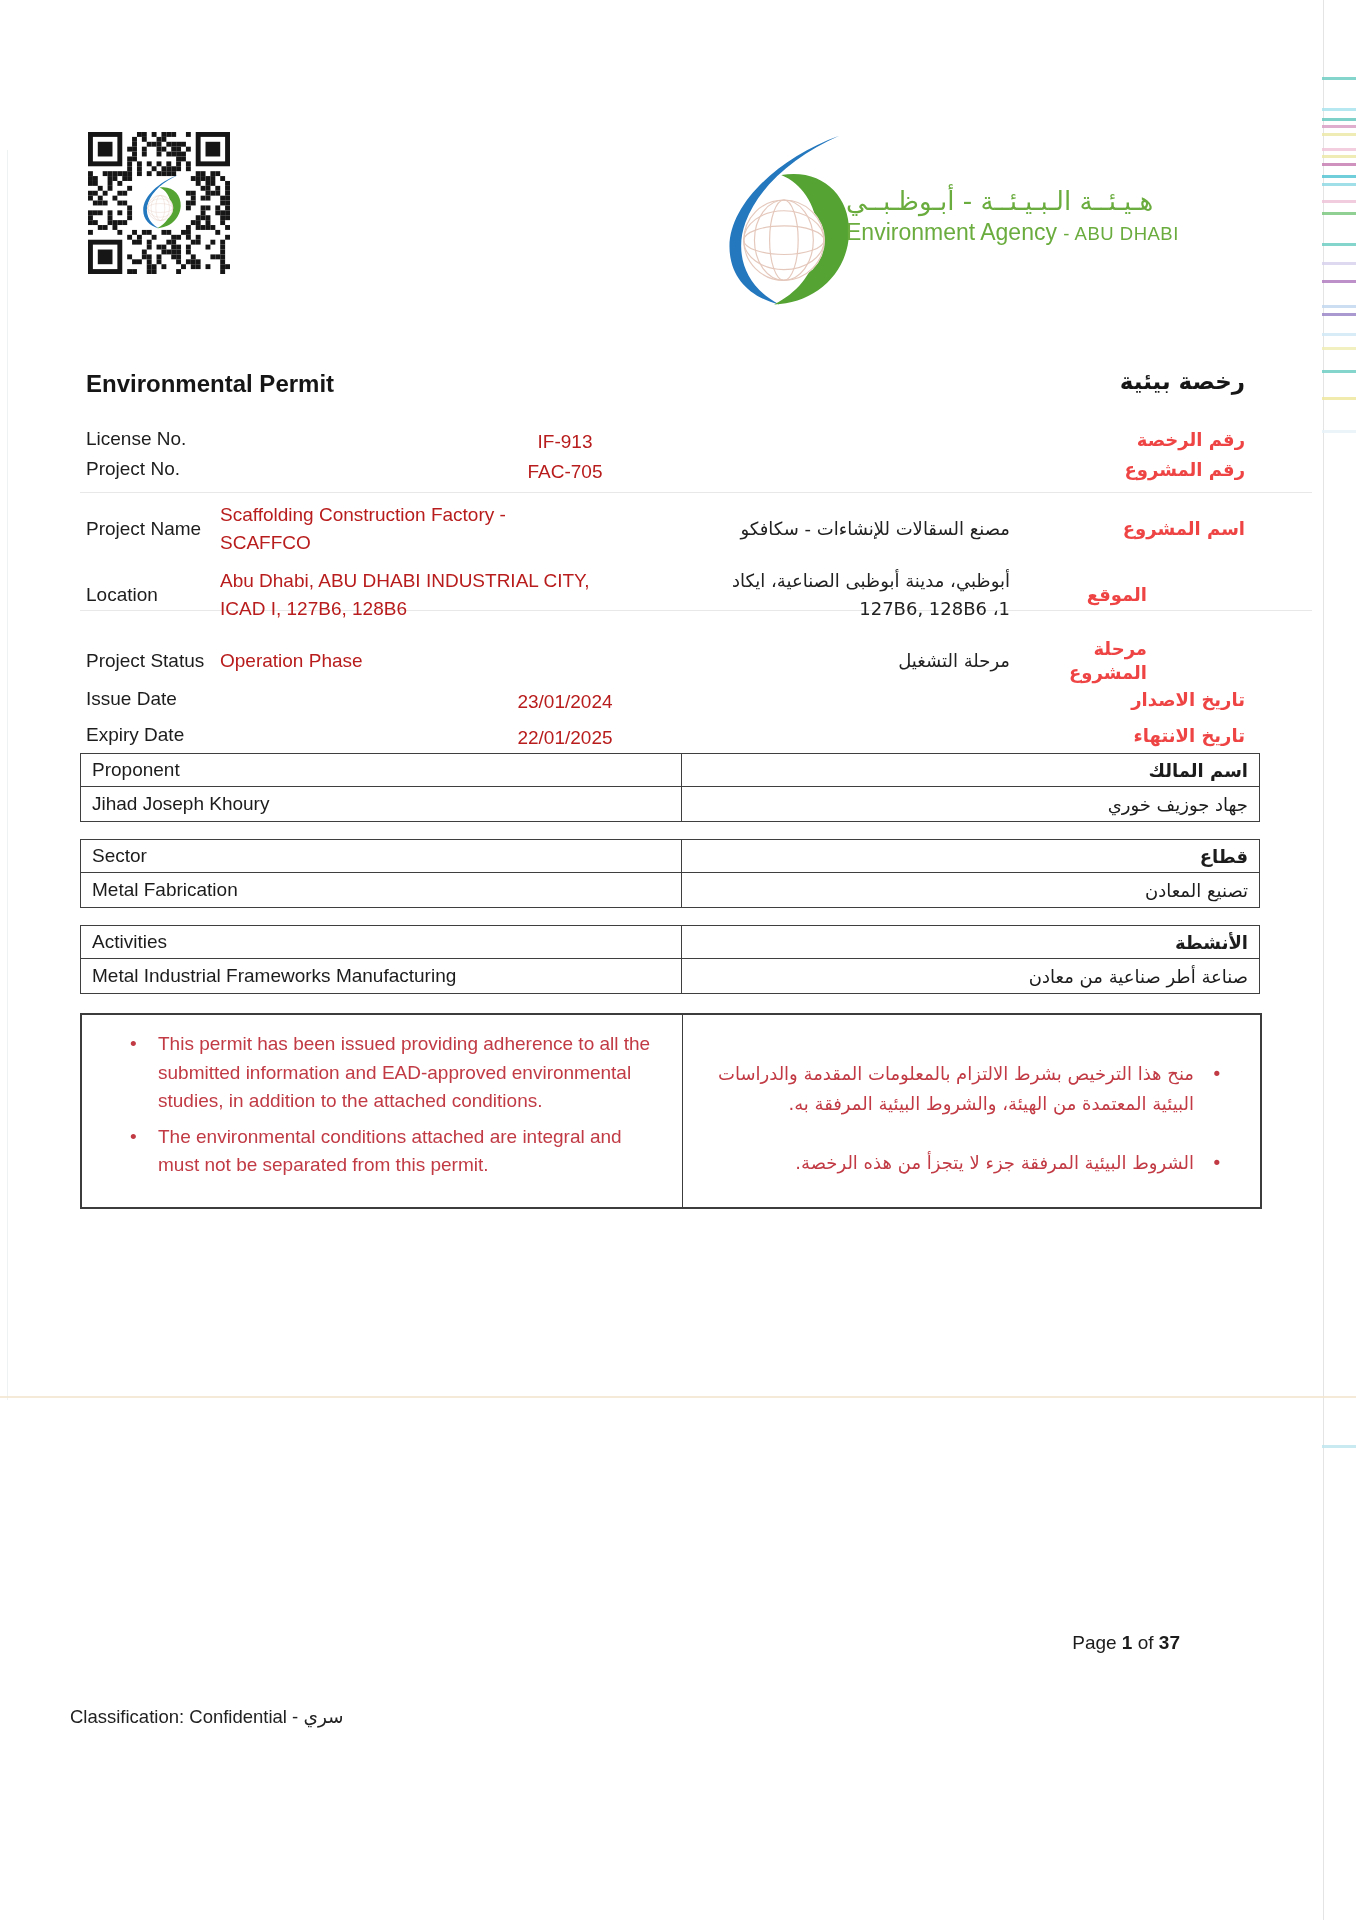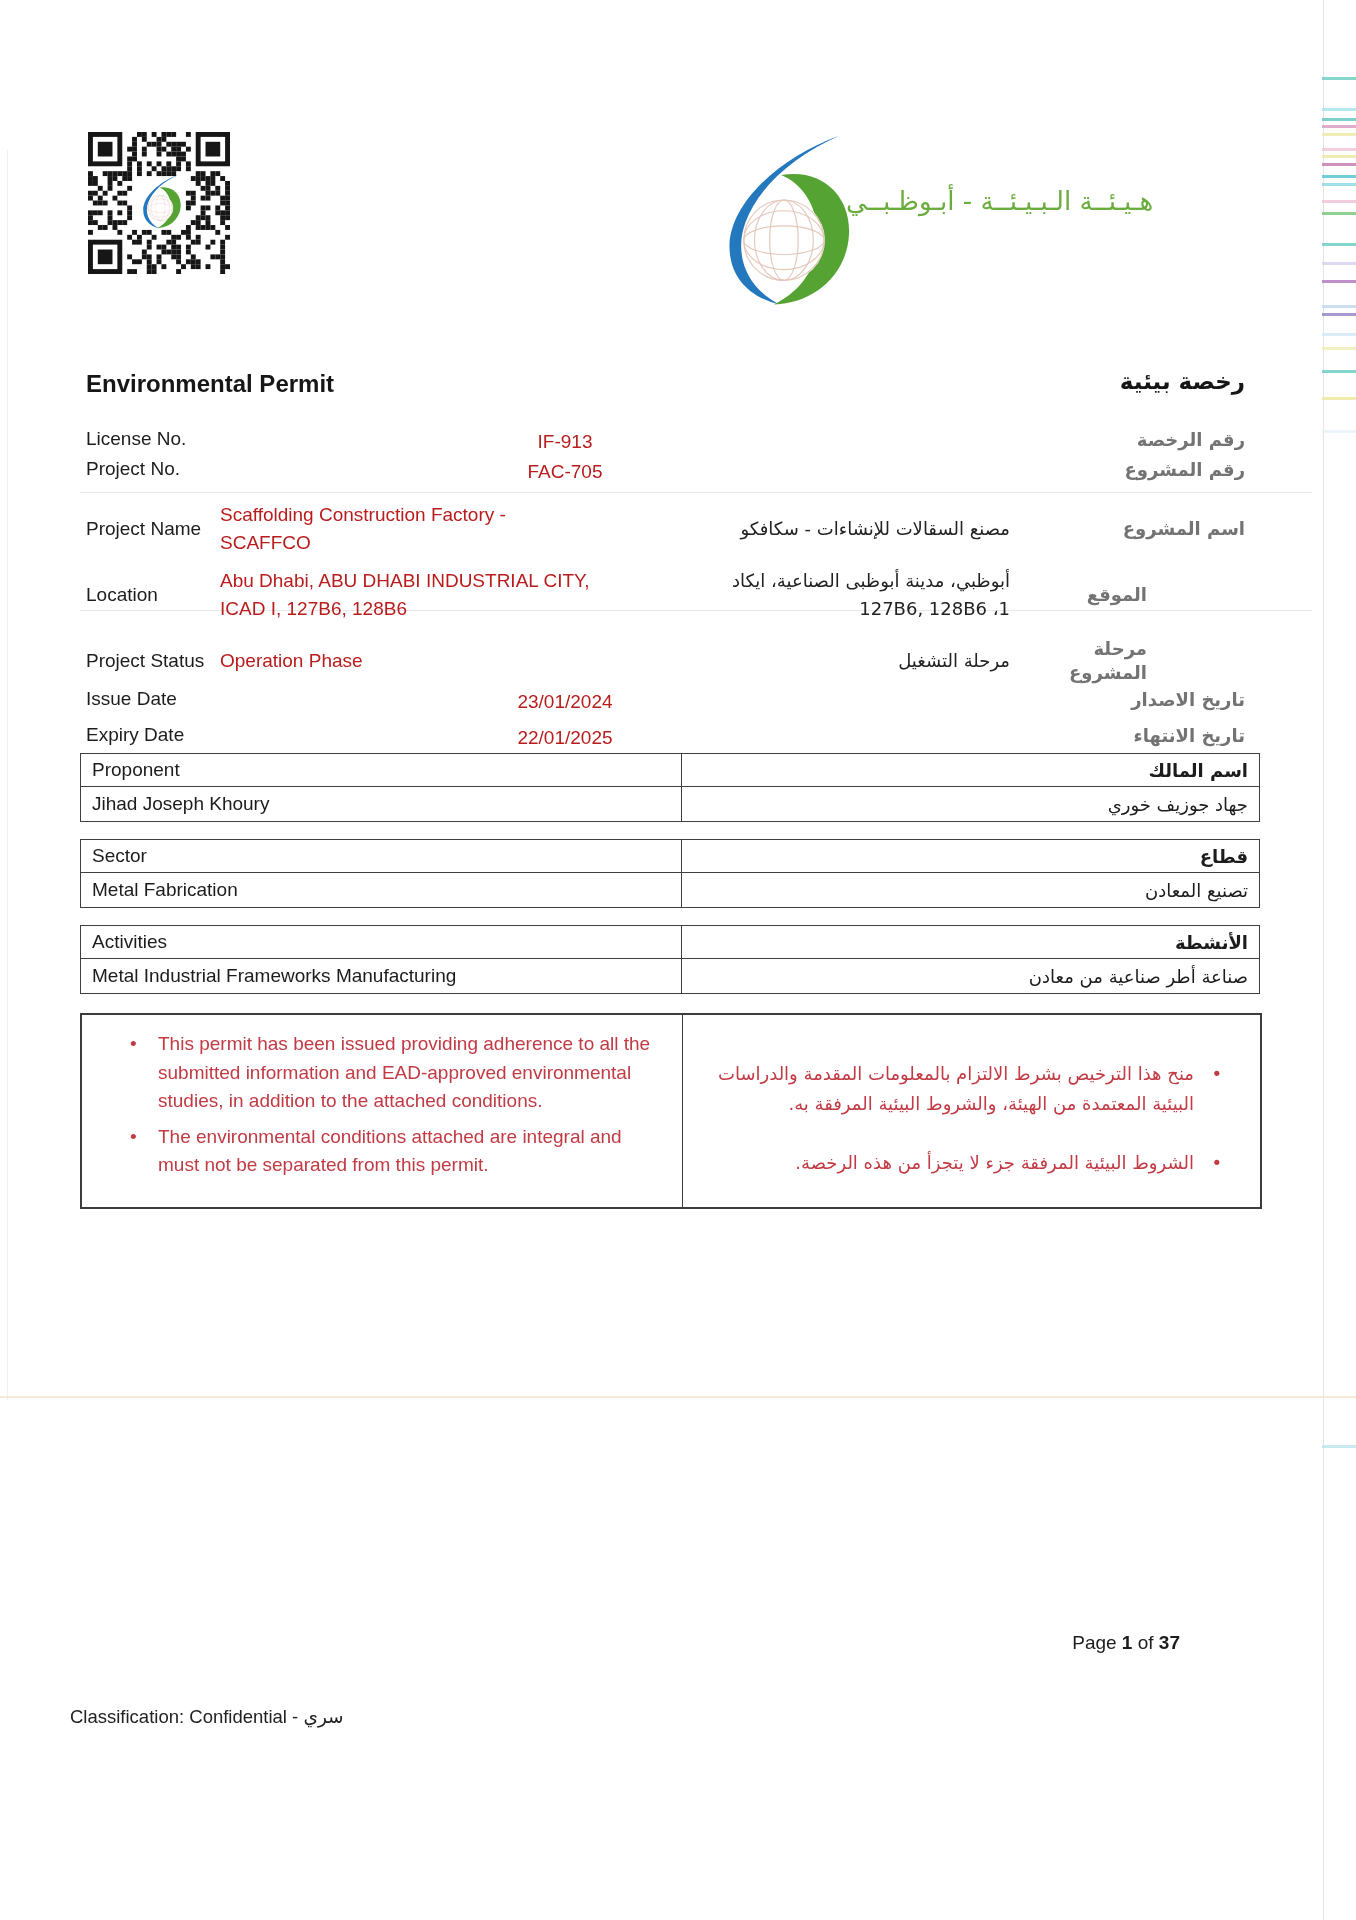--- a/index.html
+++ b/index.html
@@ -29,21 +29,21 @@
   .title-ar{position:absolute;right:111px;top:368px;font-size:23px;font-weight:bold;color:#161616;}
   
   .fields{position:absolute;left:86px;top:428px;width:1159px;display:flex;flex-direction:column;}
   .frow{display:grid;align-items:start;}
   .frow.type-a{grid-template-columns:134px 690px 1fr;}
   .frow.type-b{grid-template-columns:134px 470px 320px 1fr;align-items:center;}
   .f-label{font-size:19px;color:#1d1d1d;}
   .f-val{font-size:19px;color:#b91c1c;line-height:1.5;}
   .f-val.center{text-align:center;}
   .f-var{font-size:18px;color:#222;text-align:right;direction:rtl;line-height:1.55;}
-  .f-lar{font-size:18px;font-weight:bold;color:#737373;text-align:right;direction:rtl;line-height:1.35;}
+  .f-lar{font-size:18px;font-weight:bold;color:#ef4444;text-align:right;direction:rtl;line-height:1.35;}
   .r30{min-height:30px;} .r36{min-height:36px;}
   .rname{min-height:62px;margin-top:10px;}
   .rloc{min-height:70px;}
   .rstat{min-height:54px;margin-top:4px;}
   .lar-shift{transform:translateX(-98px);}
   .lar-wrap{max-width:96px;justify-self:end;}
   .w340{max-width:345px;}
   .w380{max-width:385px;}
   .rule{position:absolute;left:80px;width:1232px;height:1px;background:#e8e8e8;}
   
@@ -375,20 +375,24 @@
     <svg class="qr-logo" viewBox="0 0 200 195">
         <use href="#ead-swoosh"></use>
       </svg>
   </div>
 
   <svg class="logo-swoosh" viewBox="0 0 200 195">
       <use href="#ead-swoosh"></use>
     </svg>
   <div class="logo-text">
     <div class="logo-ar ar">هـيـئــة الـبـيـئــة - أبـوظـبــي</div>
+    <div class="logo-en">
+      <span>Environment Agency</span>
+      <span class="abu">- ABU DHABI</span>
+    </div>
   </div>
 
   <div class="title-en">Environmental Permit</div>
   <div class="title-ar ar">رخصة بيئية</div>
 
   <div class="rule" style="top:492px"></div>
   <div class="rule" style="top:610px"></div>
 
   <div class="fields">
     <div class="frow type-a r30">

